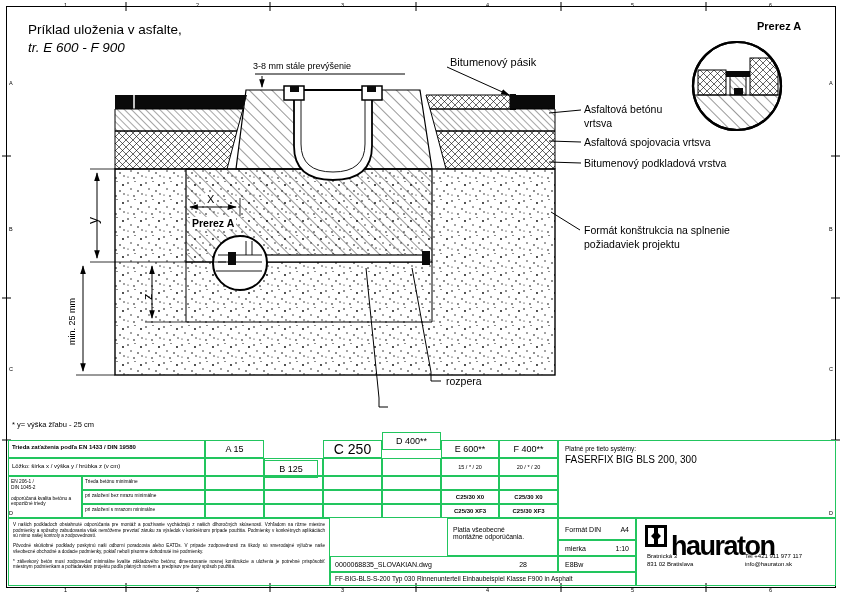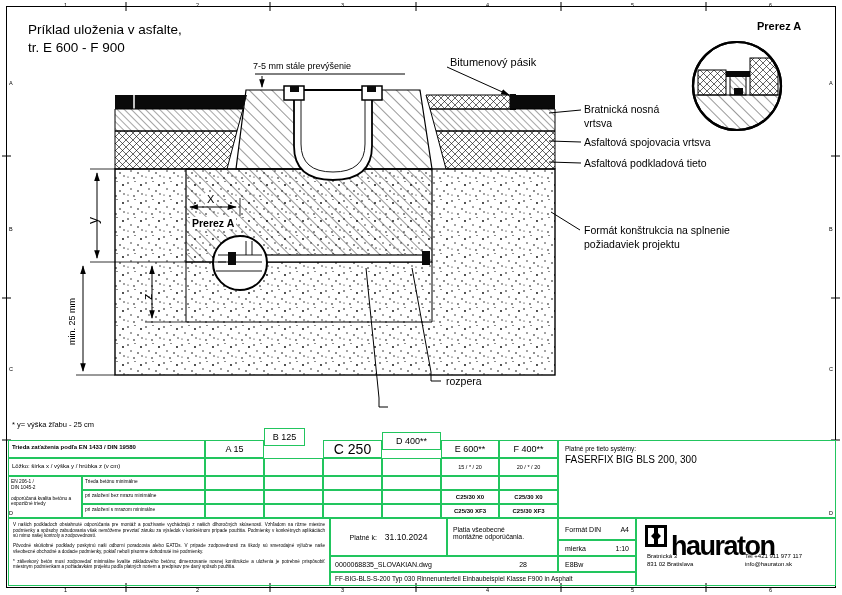--- a/index.html
+++ b/index.html
@@ -147,42 +147,42 @@
   <div class="gl" style="left:9px;top:80px;">A</div>
   <div class="gl" style="left:9px;top:226px;">B</div>
   <div class="gl" style="left:9px;top:366px;">C</div>
   <div class="gl" style="left:9px;top:510px;">D</div>
   <div class="gl" style="left:829px;top:80px;">A</div>
   <div class="gl" style="left:829px;top:226px;">B</div>
   <div class="gl" style="left:829px;top:366px;">C</div>
   <div class="gl" style="left:829px;top:510px;">D</div>
 
   <div class="t" style="left:28px;top:22px;font-size:13.5px;">Príklad uloženia v asfalte,</div>
-  <div class="t" style="left:28px;top:40px;font-size:13.5px;">tr. E 600 - F 900</div>
-
-  <div class="t" style="left:253px;top:61px;font-size:9px;">7-5 mm stále prevýšenie</div>
+  <div class="t" style="left:28px;top:40px;font-size:13.5px;font-style:italic;">tr. E 600 - F 900</div>
+
+  <div class="t" style="left:253px;top:61px;font-size:9px;">3-8 mm stále prevýšenie</div>
   <div class="t" style="left:450px;top:56px;font-size:11px;">Bitumenový pásik</div>
   <div class="t" style="left:757px;top:20px;font-size:11px;font-weight:bold;">Prerez A</div>
-  <div class="t" style="left:584px;top:103px;font-size:10.5px;">Bratnická nosná</div>
+  <div class="t" style="left:584px;top:103px;font-size:10.5px;">Asfaltová betónu</div>
   <div class="t" style="left:584px;top:117px;font-size:10.5px;">vrtsva</div>
   <div class="t" style="left:584px;top:136px;font-size:10.5px;">Asfaltová spojovacia vrtsva</div>
-  <div class="t" style="left:584px;top:157px;font-size:10.5px;">Asfaltová podkladová tieto</div>
+  <div class="t" style="left:584px;top:157px;font-size:10.5px;">Bitumenový podkladová vrstva</div>
   <div class="t" style="left:584px;top:224px;font-size:10.5px;">Formát konštrukcia na splnenie</div>
   <div class="t" style="left:584px;top:238px;font-size:10.5px;">požiadaviek projektu</div>
   <div class="t" style="left:446px;top:375px;font-size:10.5px;">rozpera</div>
   <div class="t" style="left:205px;top:193px;font-size:11px;background:#fff;padding:0 2px;">X</div>
   <div class="t" style="left:190px;top:217px;font-size:10.5px;font-weight:bold;background:#fff;padding:0 2px;">Prerez A</div>
   <div class="t rot" style="left:85px;top:224px;font-size:14px;">y</div>
   <div class="t rot" style="left:141px;top:300px;font-size:13px;">z</div>
   <div class="t rot" style="left:67px;top:345px;font-size:9px;">min. 25 mm</div>
   <div class="t" style="left:12px;top:421px;font-size:7.5px;">* y= výška žľabu - 25 cm</div>
 
   <div class="cell" style="left:8px;top:440px;width:197px;height:18px;font-size:6px;font-weight:bold;padding:3px 3px;">Trieda zaťaženia podľa EN 1433 / DIN 19580</div>
   <div class="cell ctr" style="left:205px;top:440px;width:59px;height:18px;font-size:9px;">A 15</div>
-  <div class="cell ctr" style="left:264px;top:428px;width:41px;height:18px;font-size:9px;">B 125</div>
+  <div class="cell ctr" style="left:264px;top:460px;width:54px;height:18px;font-size:9px;">B 125</div>
   <div class="cell ctr" style="left:323px;top:440px;width:59px;height:18px;font-size:14px;">C 250</div>
   <div class="cell ctr" style="left:382px;top:432px;width:59px;height:18px;font-size:9px;">D 400**</div>
   <div class="cell ctr" style="left:441px;top:440px;width:58px;height:18px;font-size:9px;">E 600**</div>
   <div class="cell ctr" style="left:499px;top:440px;width:59px;height:18px;font-size:9px;">F 400**</div>
 
   <div class="cell" style="left:8px;top:458px;width:197px;height:18px;font-size:6px;padding:4px 3px;">Lôžko: šírka x / výška y / hrúbka z (v cm)</div>
   <div class="cell ctr" style="left:205px;top:458px;width:59px;height:18px;font-size:5.5px;"></div>
   <div class="cell ctr" style="left:264px;top:458px;width:59px;height:18px;font-size:5.5px;"></div>
   <div class="cell ctr" style="left:323px;top:458px;width:59px;height:18px;font-size:5.5px;"></div>
   <div class="cell ctr" style="left:382px;top:458px;width:59px;height:18px;font-size:5.5px;"></div>
@@ -223,24 +223,20 @@
     <div style="font-size:6.5px;">Platné pre tieto systémy:</div>
     <div style="font-size:10px;margin-top:2px;">FASERFIX BIG BLS 200, 300</div>
   </div>
 
   <div class="cell disc" style="left:8px;top:518px;width:322px;height:68px;padding:3px 4px;">
     <p>V našich podkladoch obsiahnuté odporúčania pre montáž a používanie vychádzajú z našich dlhoročných skúseností. Vzhľadom na rôzne miestne podmienky a spôsoby zabudovania však nemôžeme prevziať záruku za výsledok v konkrétnom prípade použitia. Podmienky v konkrétnych aplikáciách sú mimo našej kontroly a zodpovednosti.</p>
     <p>Pôvodné skúšobné podklady poskytnú naši odborní poradcovia alebo EATDs. V prípade zodpovednosti za škody sú smerodajné výlučne naše všeobecné obchodné a dodacie podmienky, pokiaľ neboli písomne dohodnuté iné podmienky.</p>
     <p>* zálievkový betón musí zodpovedať minimálne kvalite základového betónu; dimenzovanie nosnej konštrukcie a uloženia je potrebné prispôsobiť miestnym podmienkam a požiadavkám projektu podľa platných noriem a predpisov pre daný spôsob použitia.</p>
   </div>
 
-  <div class="cell ctr" style="left:330px;top:518px;width:117px;height:38px;gap:8px;">
-    <span style="font-size:7px;">Platné k:</span>
-    <span style="font-size:8.5px;">31.10.2024</span>
-  </div>
   <div class="cell" style="left:447px;top:518px;width:111px;height:38px;padding:7px 5px;">
     <div style="font-size:6.8px;">Platia všeobecné</div>
     <div style="font-size:6.8px;">montážne odporúčania.</div>
   </div>
   <div class="cell" style="left:330px;top:556px;width:228px;height:16px;display:flex;align-items:center;justify-content:space-between;padding:0 30px 0 4px;font-size:7px;">
     <span>0000068835_SLOVAKIAN.dwg</span>
     <span>28</span>
   </div>
   <div class="cell" style="left:330px;top:572px;width:306px;height:14px;font-size:6.5px;padding:2px 4px;">FF-BIG-BLS-S-200 Typ 030 Rinnenunterteil Einbaubeispiel Klasse F900 in Asphalt</div>
 

